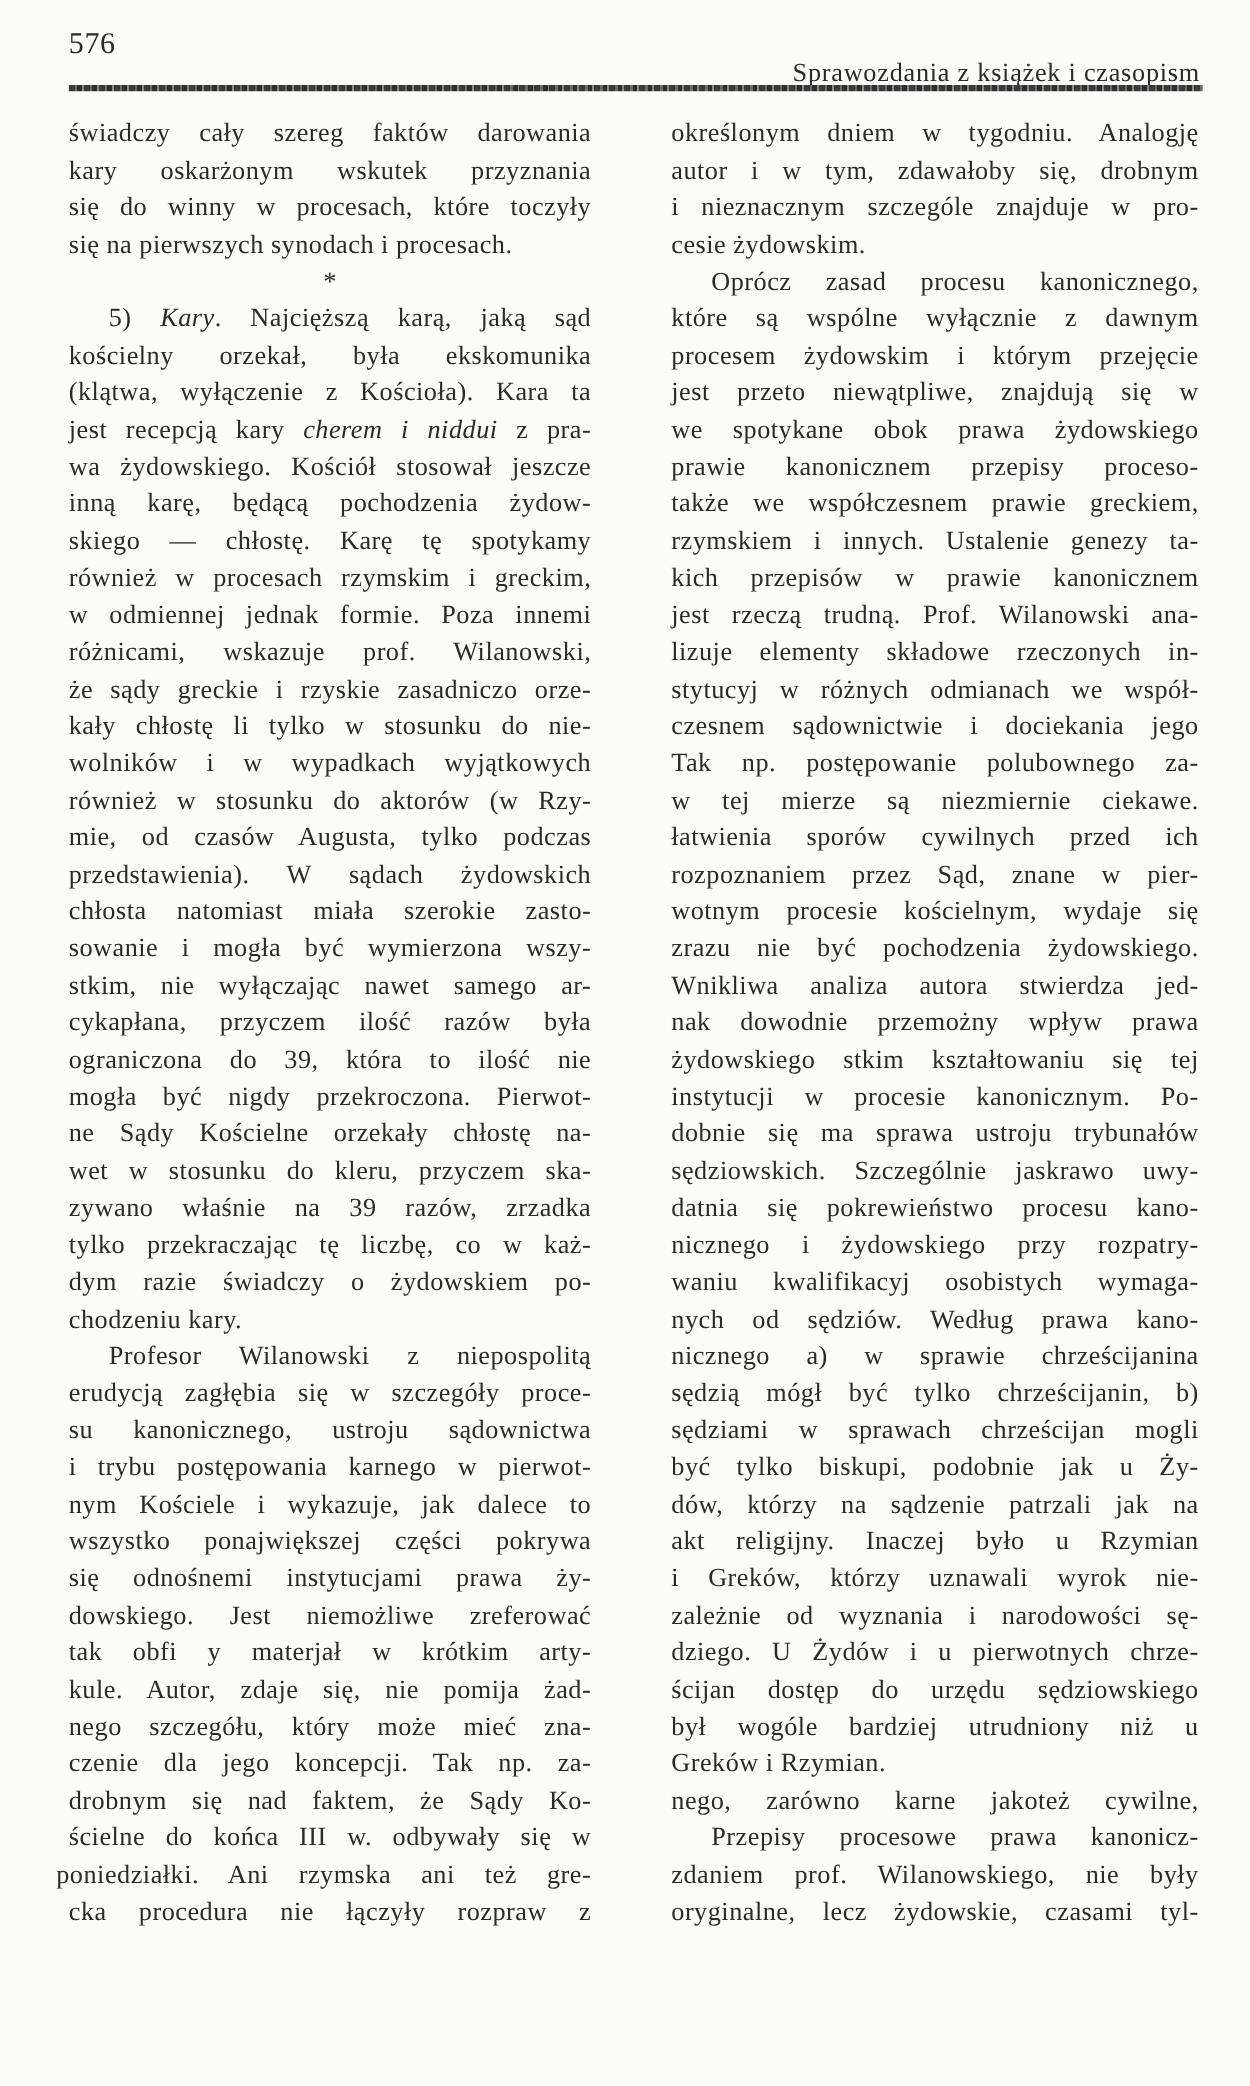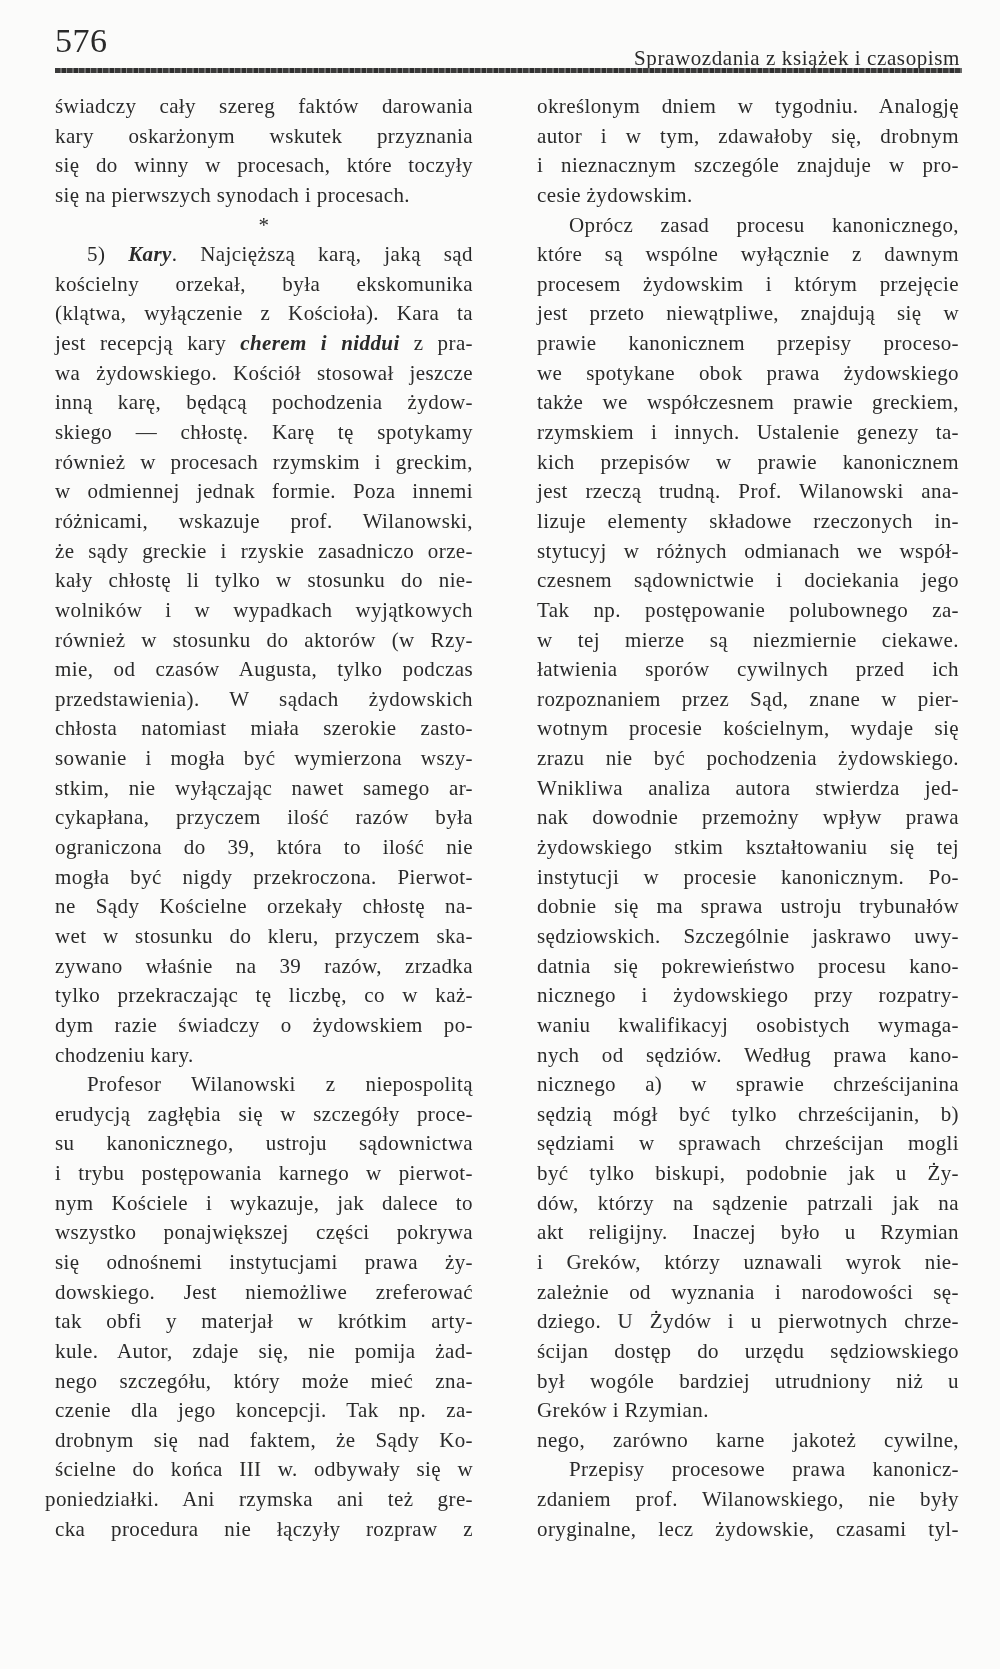--- a/index.html
+++ b/index.html
@@ -9,21 +9,21 @@
       color: #2a2a2a;
       font-family: "Liberation Serif", "DejaVu Serif", serif;
       position: relative;
       overflow: hidden;
     }
     .header {
       position: absolute; left: 55px; right: 40px; top: 18px; height: 46px;
     }
     .page-number {
       position: absolute; left: 0; top: 4px;
-      font-size: 34px; letter-spacing: 0.5px;
+      font-size: 24px; letter-spacing: 0.5px;
     }
     .running-title {
       position: absolute; right: 0; top: 28px;
       font-size: 21px; letter-spacing: 0.6px;
     }
     .rule {
       position: absolute; left: 55px; right: 38px; top: 68px; height: 5px;
       background: repeating-linear-gradient(90deg, #3a3a3a 0 5px, #6c6c6c 5px 7px, #2e2e2e 7px 11px, #8a8a8a 11px 12px);
     }
     .column {
@@ -35,21 +35,21 @@
     .col-right { left: 537px; width: 422px; }
     .line {
       display: block; white-space: nowrap;
       text-align: justify; text-align-last: justify;
       height: 29.65px;
     }
     .line.last { text-align-last: left; }
     .line.indent { padding-left: 32px; }
     .line.center { text-align: center; text-align-last: center; }
     .line.outdent { margin-left: -10px; }
-    em { font-style: italic; font-weight: bold; }
+    em { font-style: italic; }
   </style>
 </head>
 <body>
 
 <div class="header">
   <span class="page-number">576</span>
   <span class="running-title">Sprawozdania z książek i czasopism</span>
 </div>
 <div class="rule"></div>
 
@@ -106,22 +106,22 @@
   </div>
 <div class="column col-right">
     <span class="line">określonym dniem w tygodniu. Analogję</span>
     <span class="line">autor i w tym, zdawałoby się, drobnym</span>
     <span class="line">i nieznacznym szczególe znajduje w pro-</span>
     <span class="line last">cesie żydowskim.</span>
     <span class="line indent">Oprócz zasad procesu kanonicznego,</span>
     <span class="line">które są wspólne wyłącznie z dawnym</span>
     <span class="line">procesem żydowskim i którym przejęcie</span>
     <span class="line">jest przeto niewątpliwe, znajdują się w</span>
+    <span class="line">we spotykane obok prawa żydowskiego</span>
     <span class="line">prawie kanonicznem  przepisy proceso-</span>
-    <span class="line">we spotykane obok prawa żydowskiego</span>
     <span class="line">także we współczesnem prawie greckiem,</span>
     <span class="line">rzymskiem i innych. Ustalenie genezy ta-</span>
     <span class="line">kich przepisów w prawie kanonicznem</span>
     <span class="line">jest rzeczą trudną. Prof. Wilanowski ana-</span>
     <span class="line">lizuje elementy składowe rzeczonych in-</span>
     <span class="line">stytucyj w różnych odmianach we współ-</span>
     <span class="line">czesnem sądownictwie i dociekania jego</span>
     <span class="line">Tak np. postępowanie polubownego za-</span>
     <span class="line">w tej mierze są  niezmiernie  ciekawe.</span>
     <span class="line">łatwienia sporów cywilnych przed ich</span>

